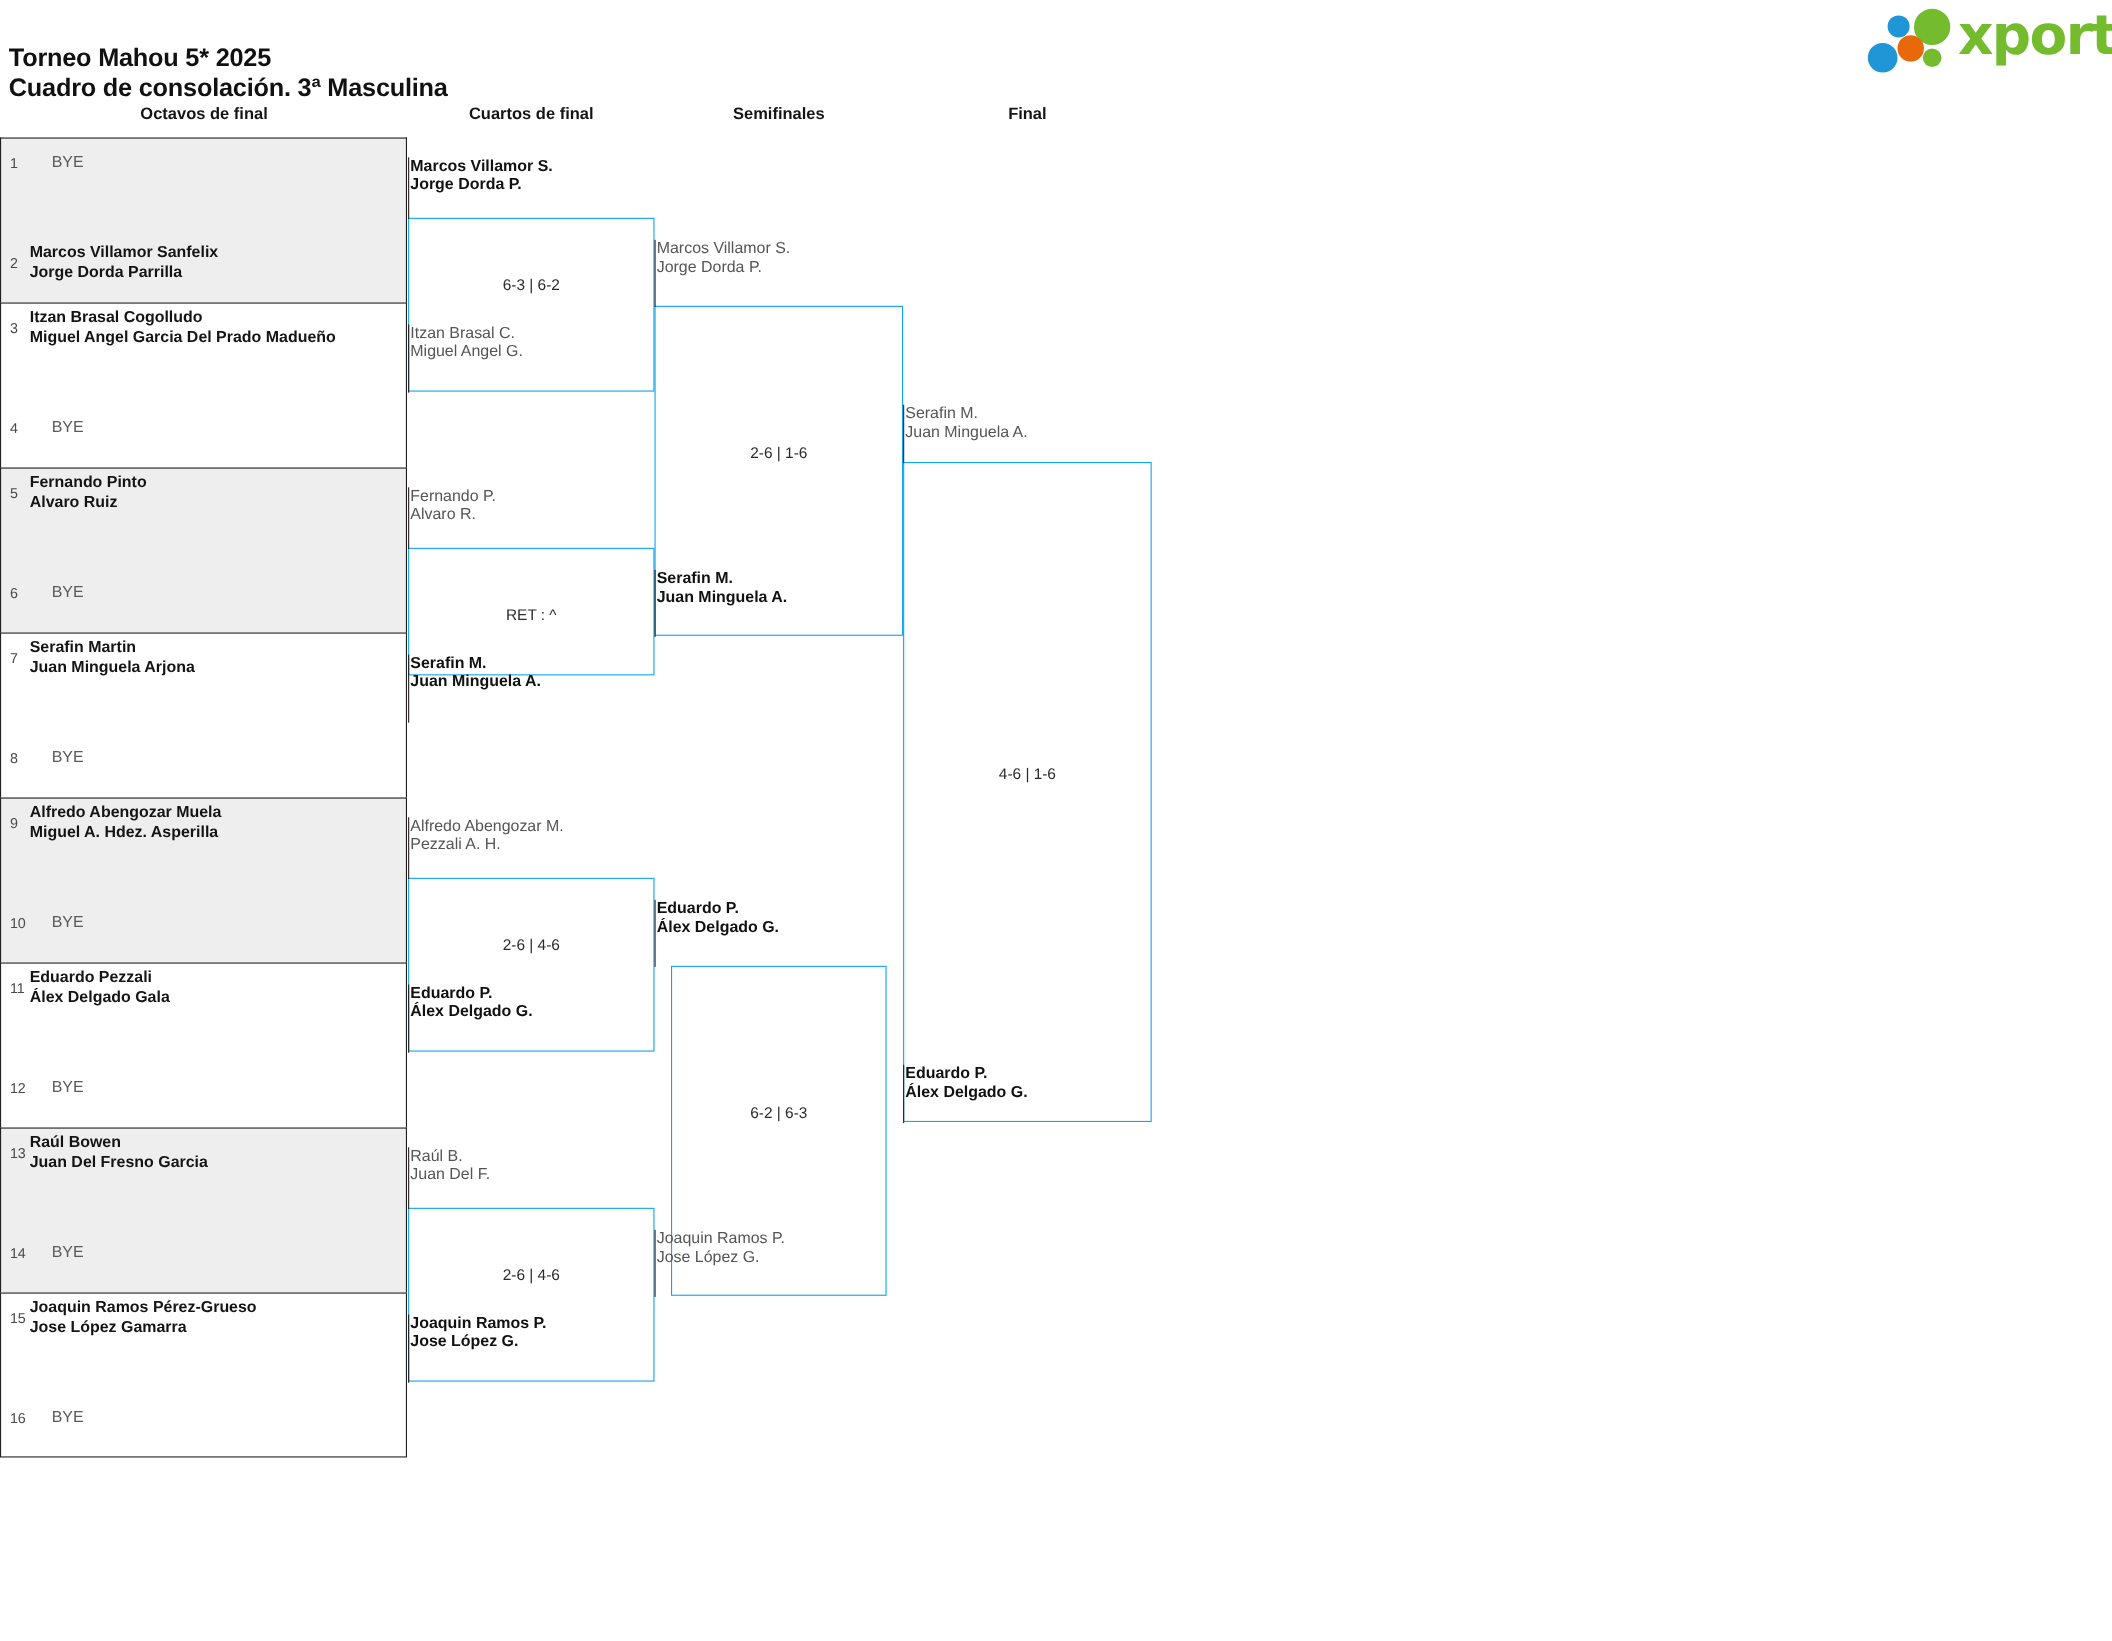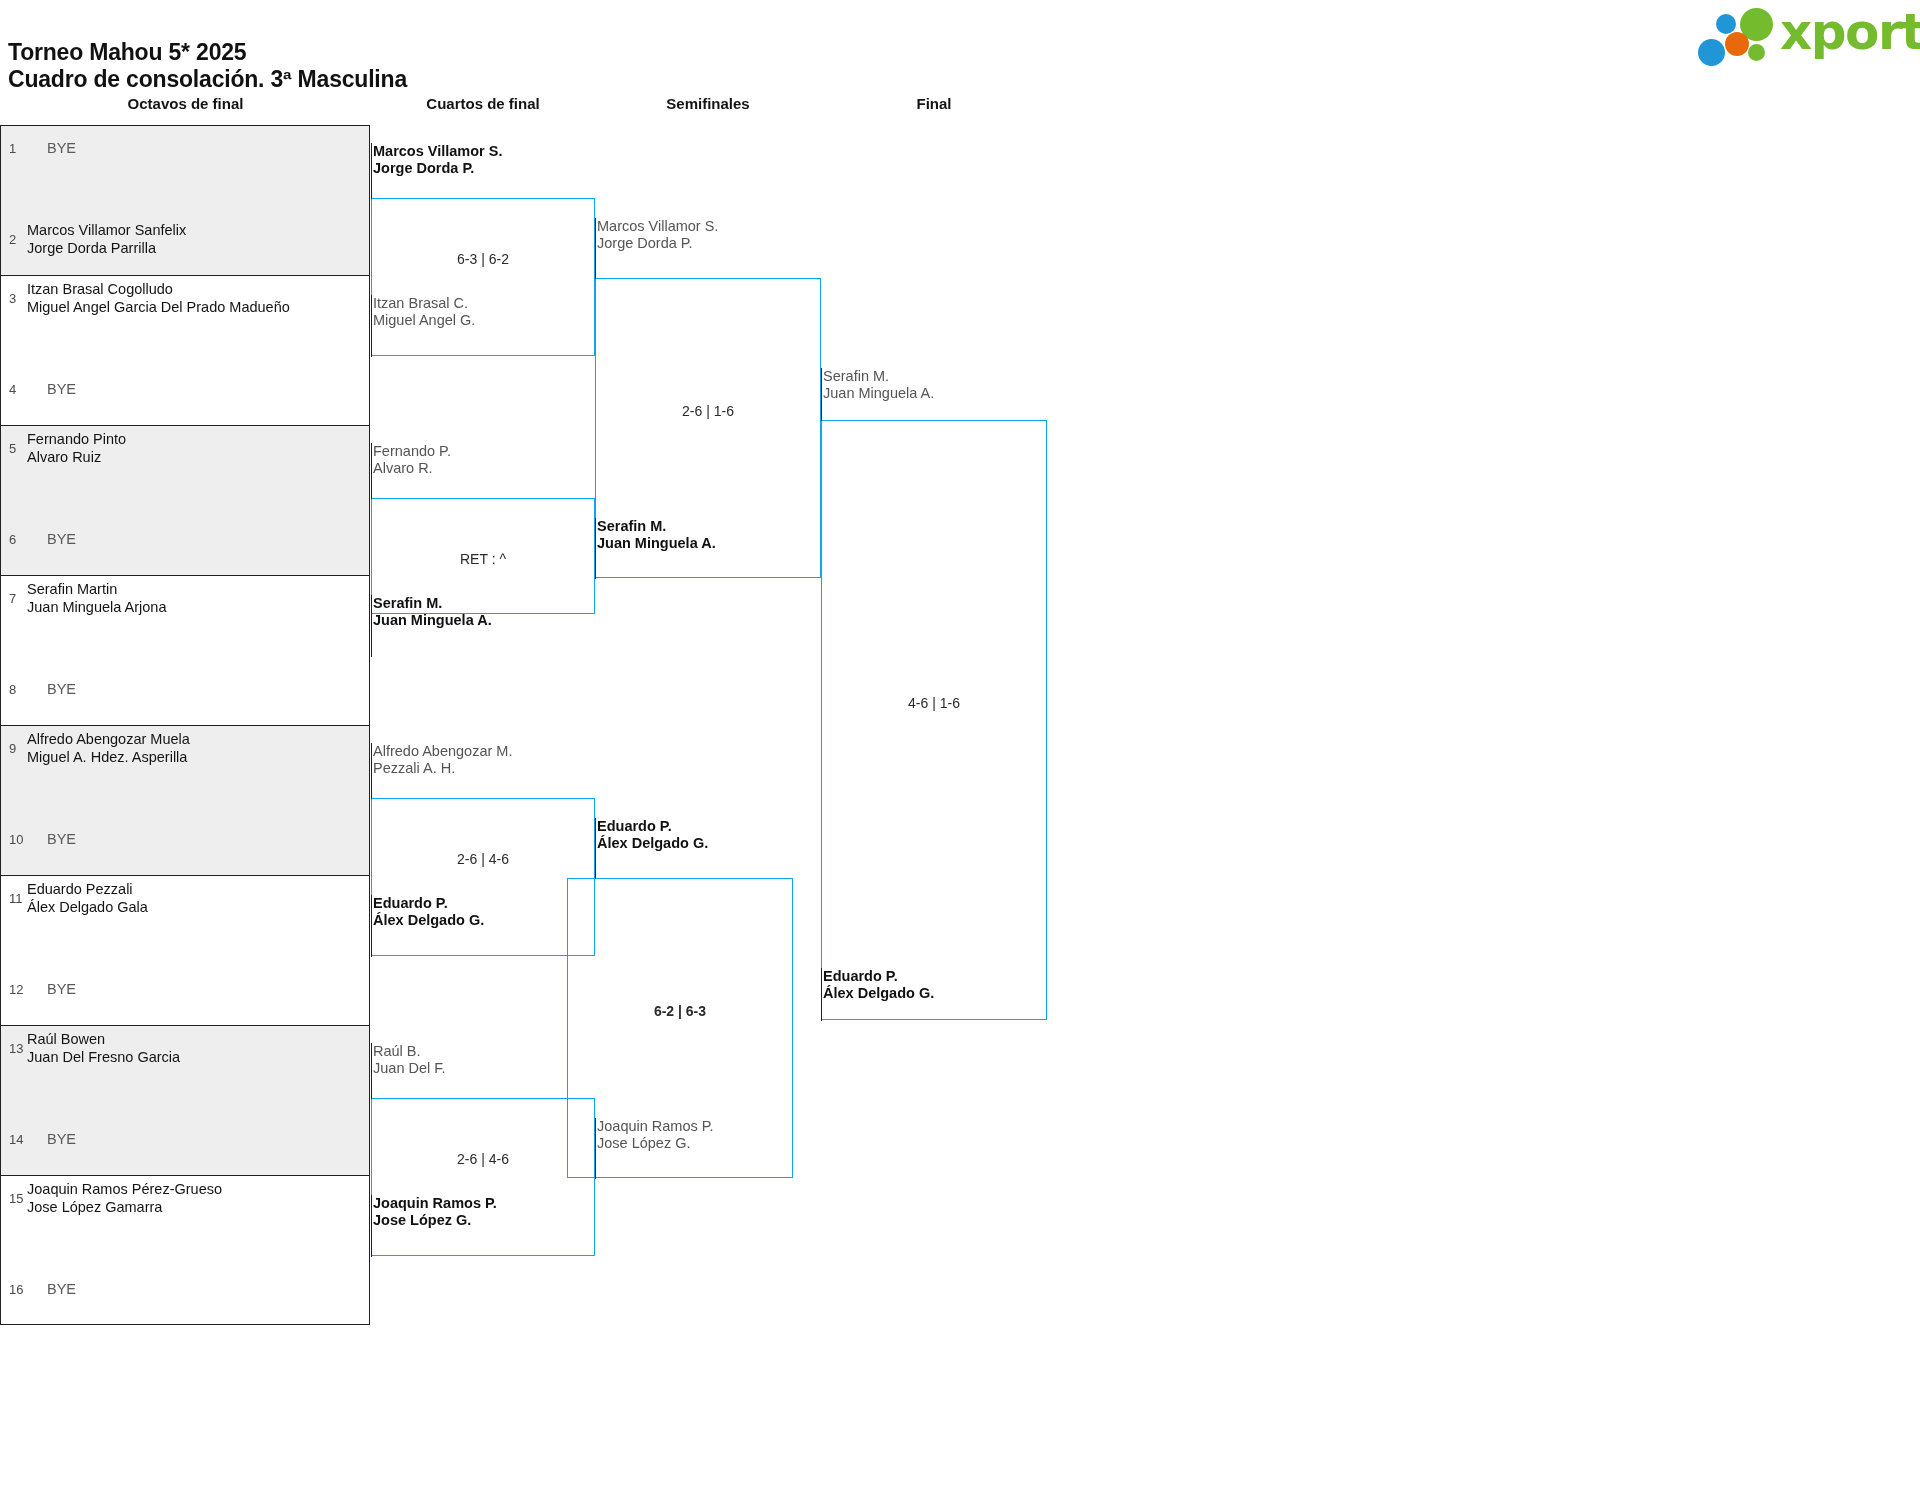--- a/index.html
+++ b/index.html
@@ -63,21 +63,21 @@
   .oct-slot{position:absolute;left:0;width:370px;height:40px;}
   .oct-slot .seed{
     position:absolute;left:8px;top:50%;transform:translateY(-50%);
     font-size:13px;color:#4a4a4a;width:22px;text-align:left;
   }
   .oct-slot .names{
     position:absolute;left:26px;top:50%;transform:translateY(-50%);
     line-height:18px;
   }
   .oct-slot .nm{
-    font-size:14.5px;font-weight:normal;color:#141414;white-space:nowrap;
+    font-size:14.5px;font-weight:bold;color:#141414;white-space:nowrap;
     display:block;
   }
   .oct-slot.bye .names .nm{font-weight:normal;color:#5a5a5a;font-size:14.5px;margin-left:20px;}
 
   
   .mbox{
     position:absolute;box-sizing:border-box;
     border:1px solid #0ea5e9;
     background:transparent;
   }
@@ -290,21 +290,21 @@
       <div class="mscore" style="top: 124px;">2-6 | 1-6</div>
     </div>
     <div class="player lose" style="left: 597px; top: 218px;">
       <span class="pn">Marcos Villamor S.</span>
       <span class="pn">Jorge Dorda P.</span>
     </div>
     <div class="player win" style="left: 597px; top: 518px;">
       <span class="pn">Serafin M.</span>
       <span class="pn">Juan Minguela A.</span>
     </div>
-    <div class="mbox" style="left: 567px; top: 878px; width: 226px; height: 300px; font-weight: bold;">
+    <div class="mbox" style="left: 610px; top: 878px; width: 196px; height: 300px;">
       <div class="mscore" style="top: 124px;">6-2 | 6-3</div>
     </div>
     <div class="player win" style="left: 597px; top: 818px;">
       <span class="pn">Eduardo P.</span>
       <span class="pn">Álex Delgado G.</span>
     </div>
     <div class="player lose" style="left: 597px; top: 1118px;">
       <span class="pn">Joaquin Ramos P.</span>
       <span class="pn">Jose López G.</span>
     </div>

